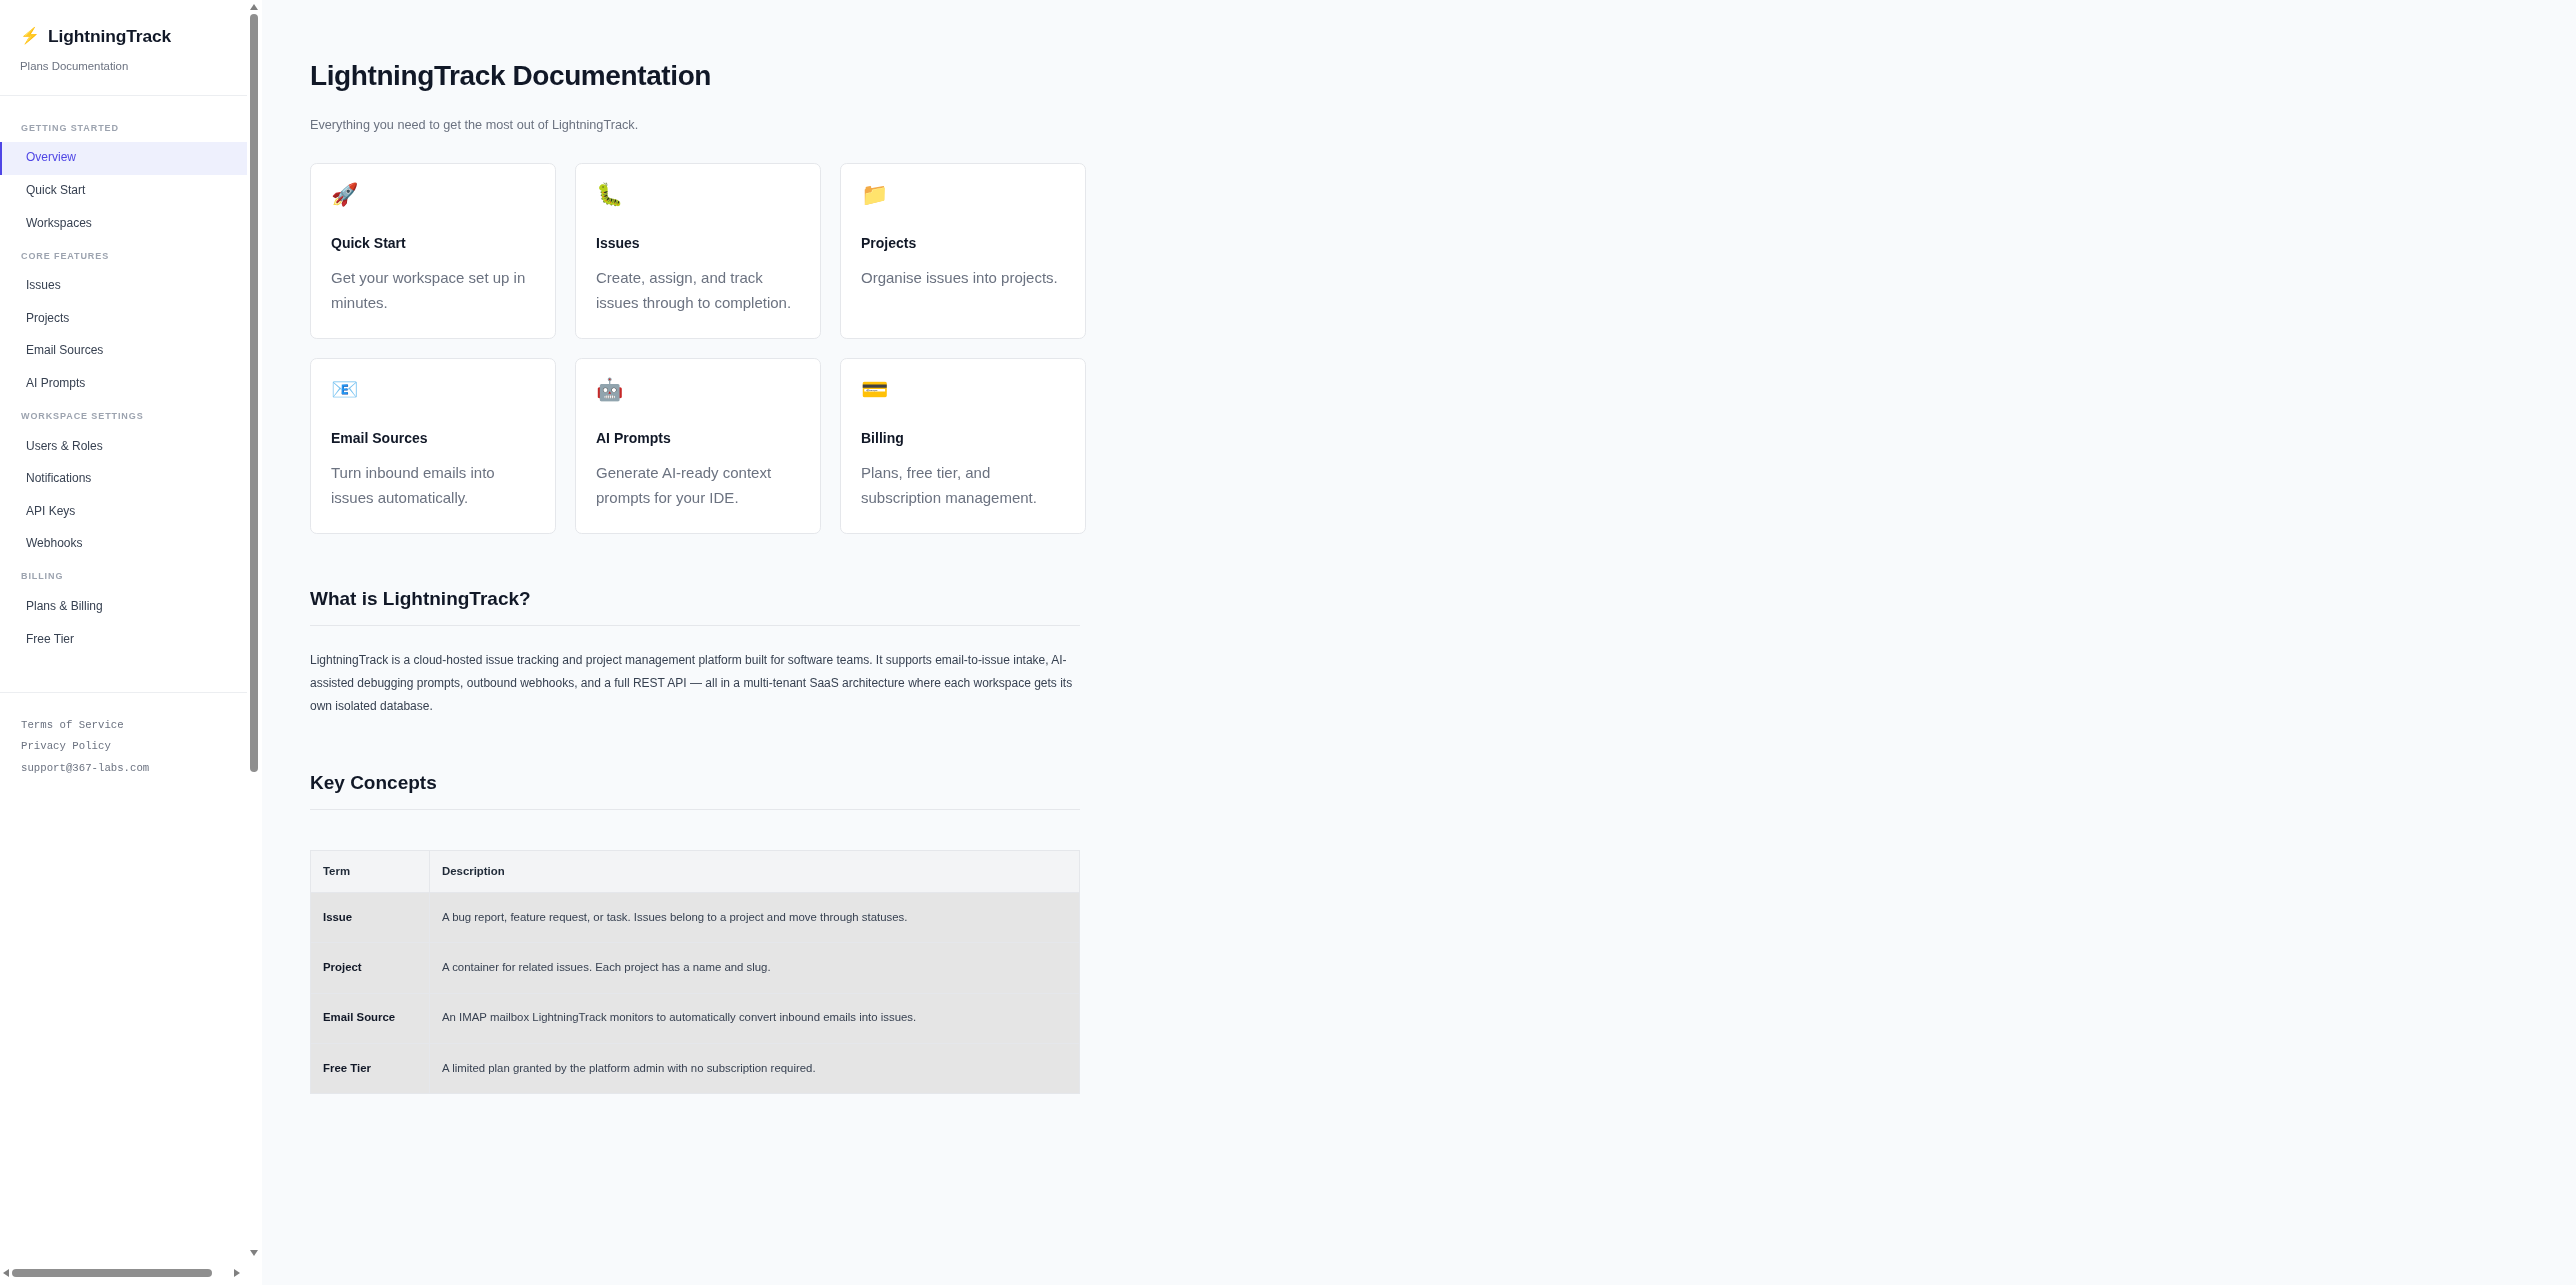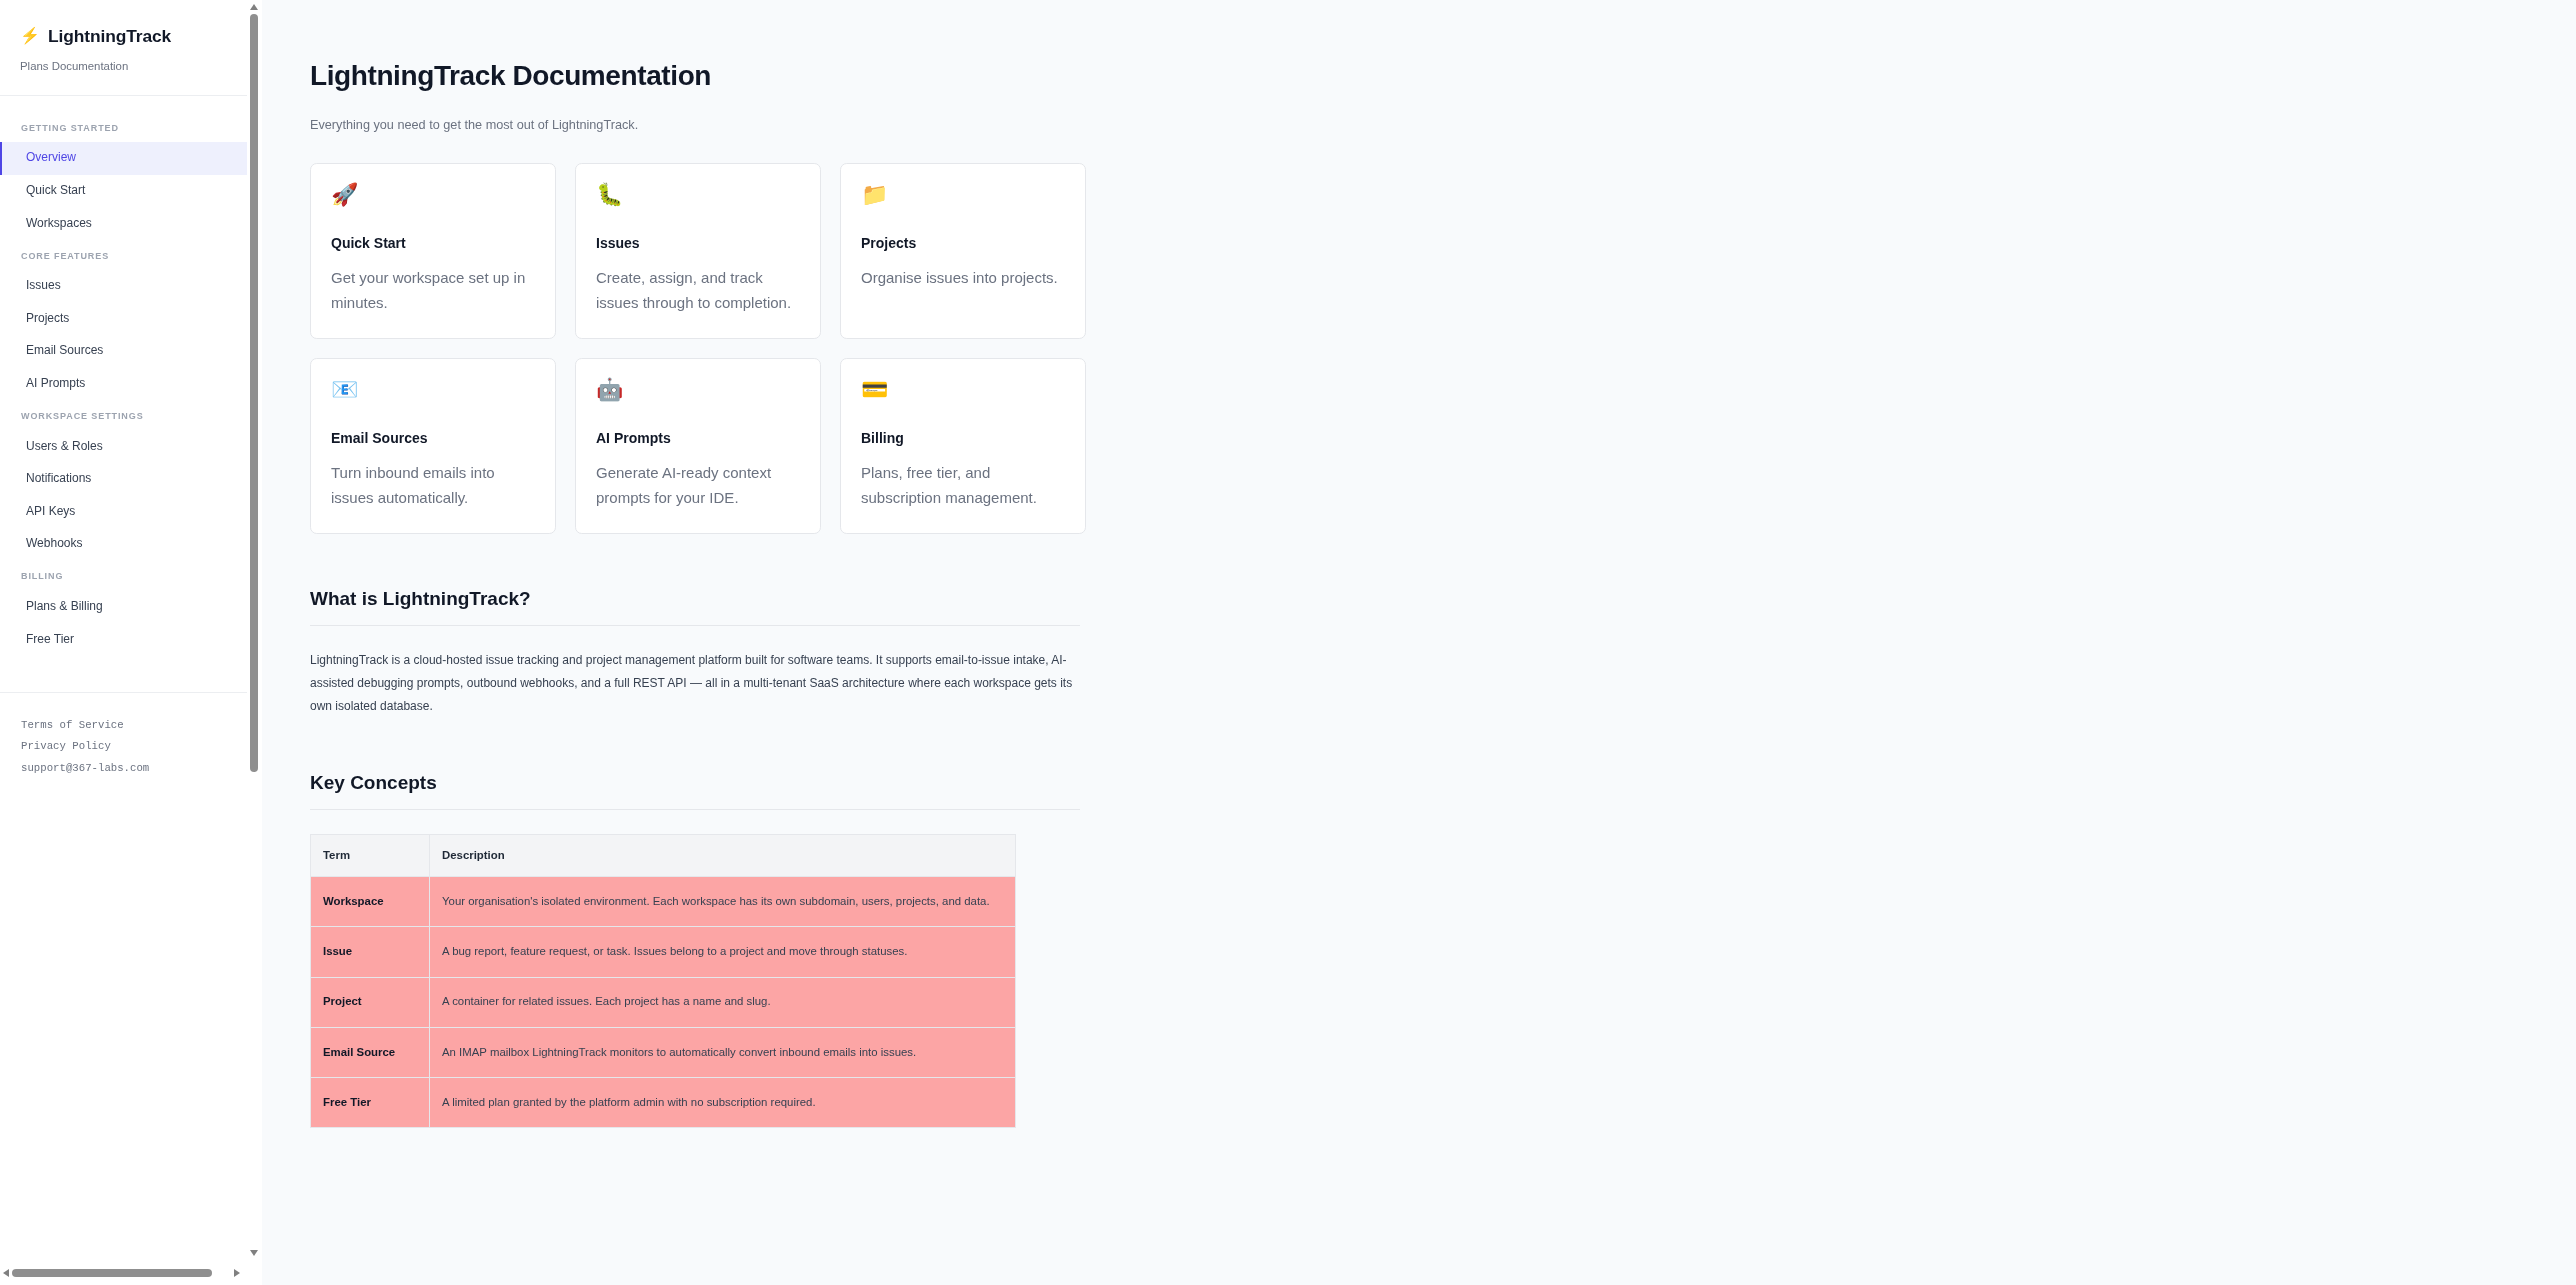--- a/index.html
+++ b/index.html
@@ -251,25 +251,25 @@
     line-height: 1.92;
     margin: 23px 0 0 0;
     width: 770px;
   }
 
   .kc-heading {
     margin-top: 54px;
   }
 
   table.kc-table {
-    margin-top: 24px;
-    width: 706px;
+    margin-top: 40px;
+    width: 770px;
     border-collapse: collapse;
     border: 0.7px solid #e5e7eb;
-    background: #fca5a5;
+    background: #e5e5e5;
   }
   table.kc-table th {
     background: #f3f4f6;
     text-align: left;
     font-size: 11.4px;
     font-weight: bold;
     color: #1f2937;
     padding: 14.8px 12px;
     border: 0.7px solid #e5e7eb;
   }
@@ -408,24 +408,20 @@
       <h2 class="section-heading kc-heading">Key Concepts</h2>
 
       <table class="kc-table">
         <thead>
           <tr>
             <th class="col-term">Term</th>
             <th>Description</th>
           </tr>
         </thead>
         <tbody>
-          <tr class="row-tall">
-            <td class="term">Workspace</td>
-            <td>Your organisation's isolated environment. Each workspace has its own subdomain, users, projects, and data.</td>
-          </tr>
           <tr>
             <td class="term">Issue</td>
             <td>A bug report, feature request, or task. Issues belong to a project and move through statuses.</td>
           </tr>
           <tr>
             <td class="term">Project</td>
             <td>A container for related issues. Each project has a name and slug.</td>
           </tr>
           <tr class="row-tall">
             <td class="term">Email Source</td>

